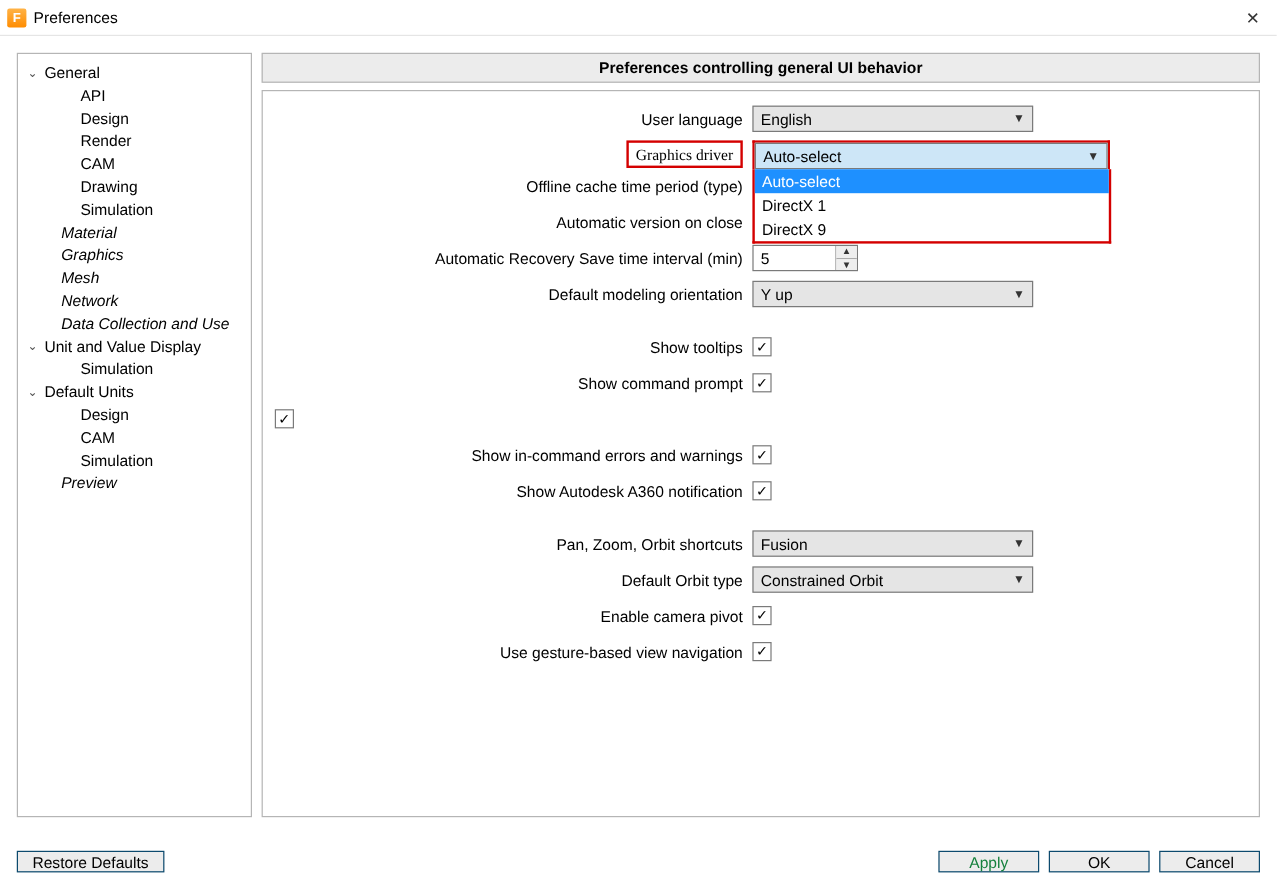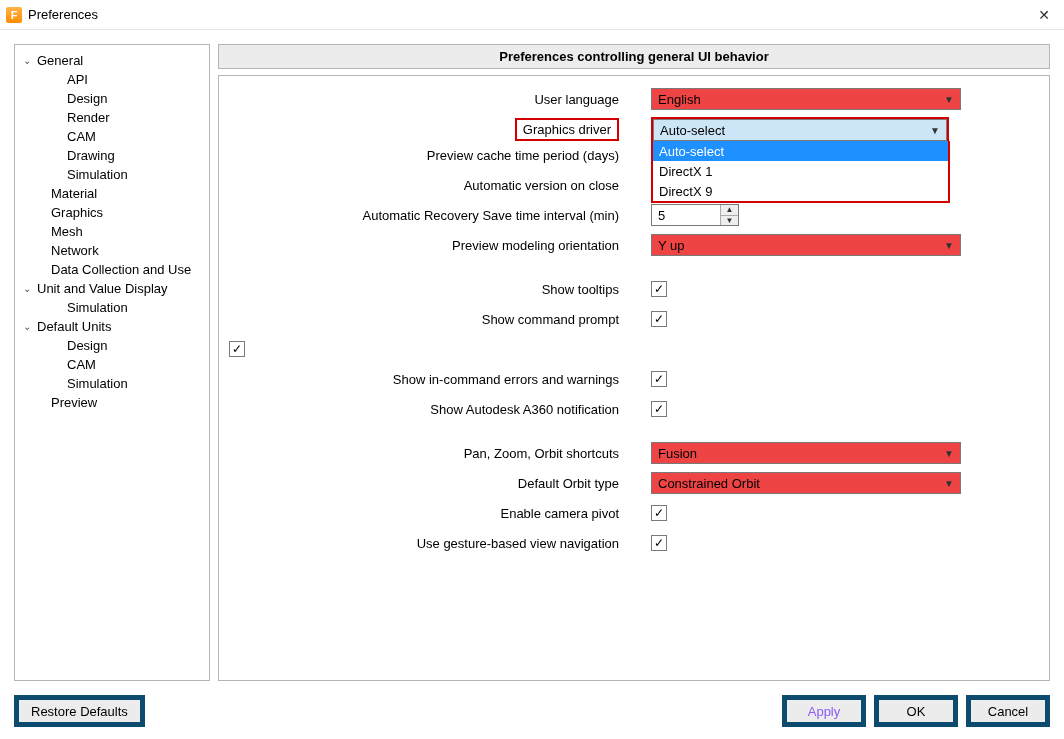--- a/index.html
+++ b/index.html
@@ -85,42 +85,41 @@
     white-space: nowrap;
     cursor: pointer;
   }
   .tree-row .exp {
     width: 14px;
     font-size: 10px;
     color: #555;
   }
   .tree-row.lvl1 { padding-left: 34px; }
   .tree-row.lvl0 { padding-left: 4px; }
-  .tree-row.lvl0b { padding-left: 18px; }
+  .tree-row.lvl0b { padding-left: 18px; font-style: italic; }
   
   .form-row {
     display: flex;
     align-items: center;
     height: 26px;
     margin-bottom: 4px;
-    gap: 24px;
   }
   .form-row .label {
     width: 398px;
     text-align: right;
     padding-right: 8px;
   }
   .form-row .control {
     flex: 0 0 auto;
   }
   .combo {
-    width: 310px;
+    width: 234px;
     height: 22px;
     border: 1px solid #7a7a7a;
-    background: #ef4444;
+    background: #e5e5e5;
     display: flex;
     align-items: center;
     padding: 0 6px;
     position: relative;
     cursor: pointer;
   }
   .combo.light { background: #cde6f7; }
   .combo .caret {
     position: absolute;
     right: 6px;
@@ -182,28 +181,28 @@
   .button-bar {
     position: absolute;
     left: 14px; right: 14px; bottom: 12px;
     display: flex;
     align-items: center;
     gap: 8px;
   }
   .button-bar .spacer { flex: 1; }
   .btn {
     min-width: 84px;
-    height: 32px;
-    border: 5px solid #0c4a6e;
+    height: 18px;
+    border: 1px solid #0c4a6e;
     background: #ececec;
     display: flex; align-items: center; justify-content: center;
     padding: 0 12px;
     cursor: pointer;
   }
-  .btn.disabled { color: #8b5cf6; cursor: default; }
+  .btn.disabled { color: #15803d; cursor: default; }
 </style>
 </head>
 <body>
 
 <div class="titlebar">
   <div class="app-icon">F</div>
   <div class="title">Preferences</div>
   <div class="spacer"></div>
   <div class="close">✕</div>
 </div>
@@ -297,62 +296,62 @@
         <div class="form-row">
           <div class="label">User language</div>
           <div class="combo">
             <span>English</span>
             <span class="caret">▼</span>
           </div>
         </div>
 
         <div style="position:relative;">
           <div class="form-row" style="margin-bottom:0;">
-            <div class="label" style="width:398px; position:relative;">
+            <div class="label" style="width:398px; position:relative;font-family:Liberation Serif, serif;">
               <span style="border:2.5px solid #d40000; padding:2px 6px;">Graphics driver</span>
             </div>
             <div style="position:relative;">
               <div style="border:2.5px solid #d40000; border-bottom:none; padding:0;">
                 <div class="combo light" style="width:294px;">
                   <span>Auto-select</span>
                   <span class="caret">▼</span>
                 </div>
               </div>
               <div class="dropdown-panel" id="gd-dropdown" style="left:0; top:24px; width:299px;">
                   <div class="opt selected">Auto-select</div>
                   <div class="opt">DirectX 1</div>
                   <div class="opt">DirectX 9</div>
                 </div>
             </div>
           </div>
         </div>
 
         <div class="form-row">
-          <div class="label">Preview cache time period (days)</div>
+          <div class="label">Offline cache time period (type)</div>
           <div class="control"></div>
         </div>
 
         <div class="form-row">
           <div class="label">Automatic version on close</div>
           <div class="control"></div>
         </div>
 
         <div class="form-row">
           <div class="label">Automatic Recovery Save time interval (min)</div>
           <div class="spinner">
             <span class="val">5</span>
             <div class="bts">
               <div>▲</div>
               <div>▼</div>
             </div>
           </div>
         </div>
 
         <div class="form-row">
-          <div class="label">Preview modeling orientation</div>
+          <div class="label">Default modeling orientation</div>
           <div class="combo">
             <span>Y up</span>
             <span class="caret">▼</span>
           </div>
         </div>
 
         <div class="gap"></div>
 
         <div class="form-row">
           <div class="label">Show tooltips</div>

